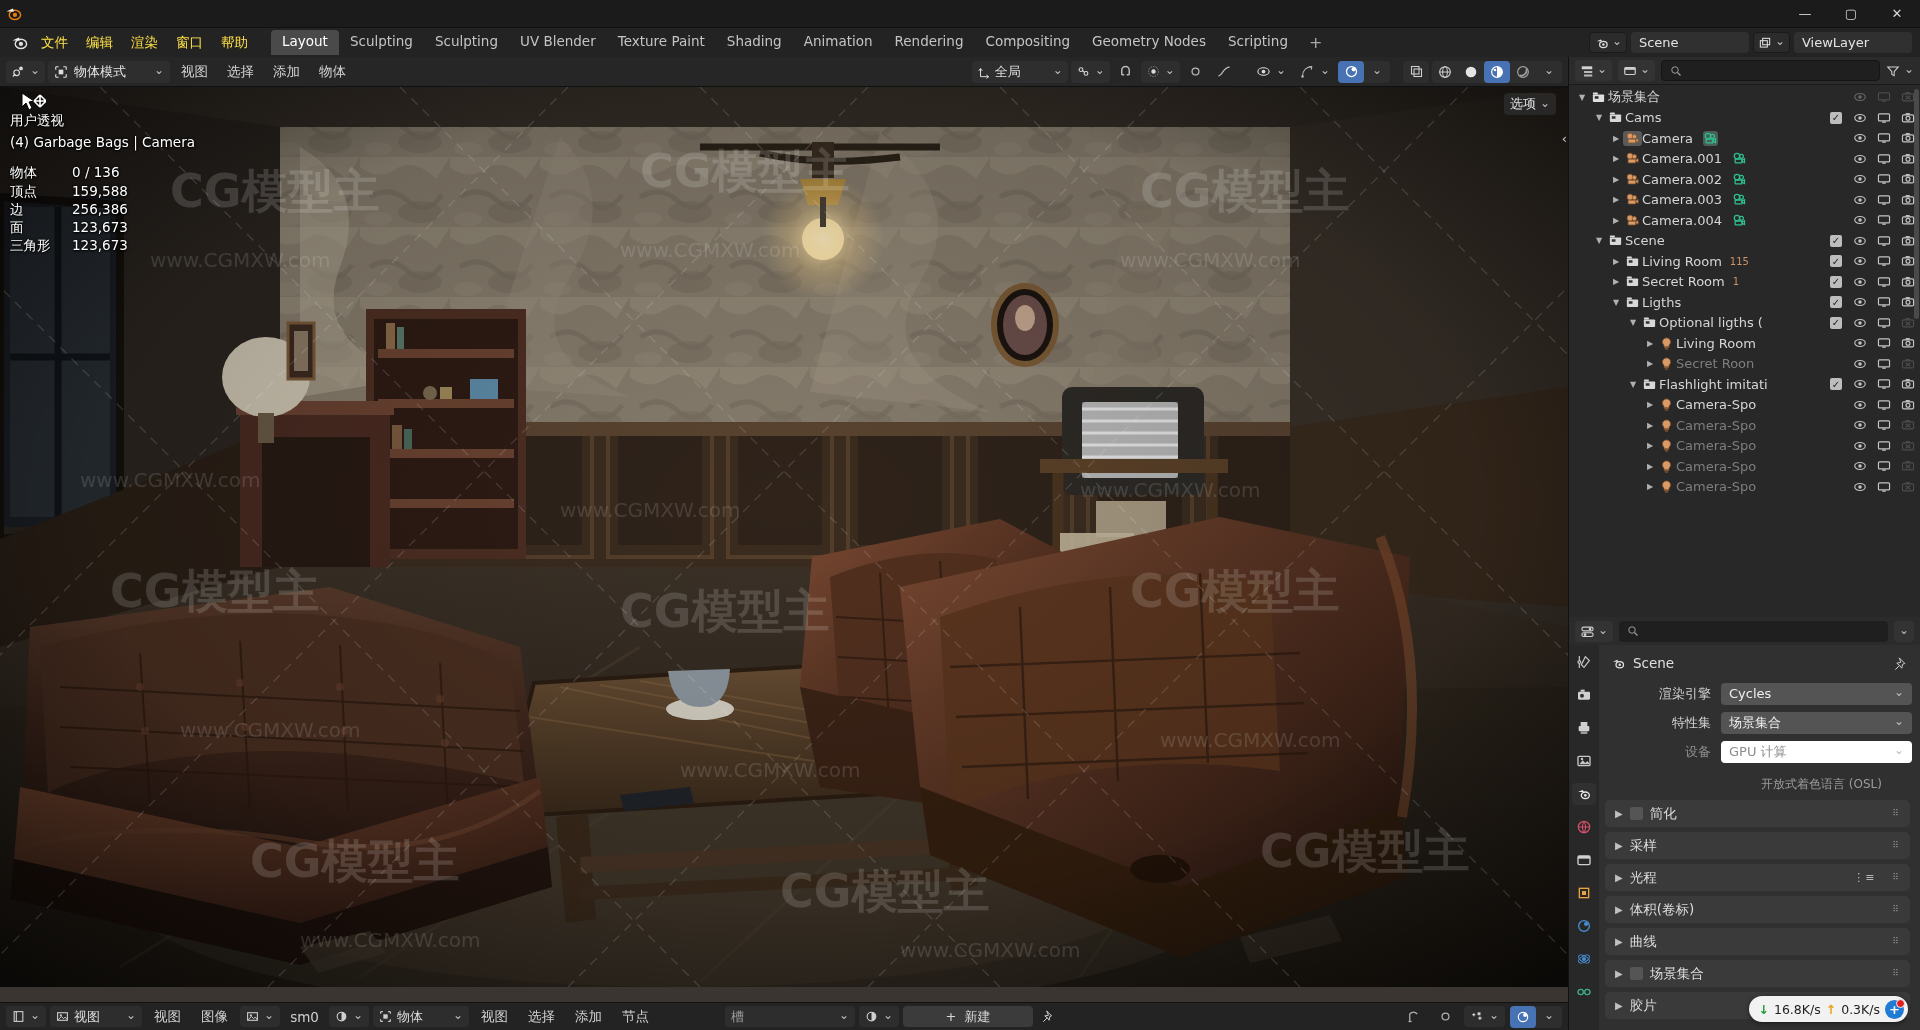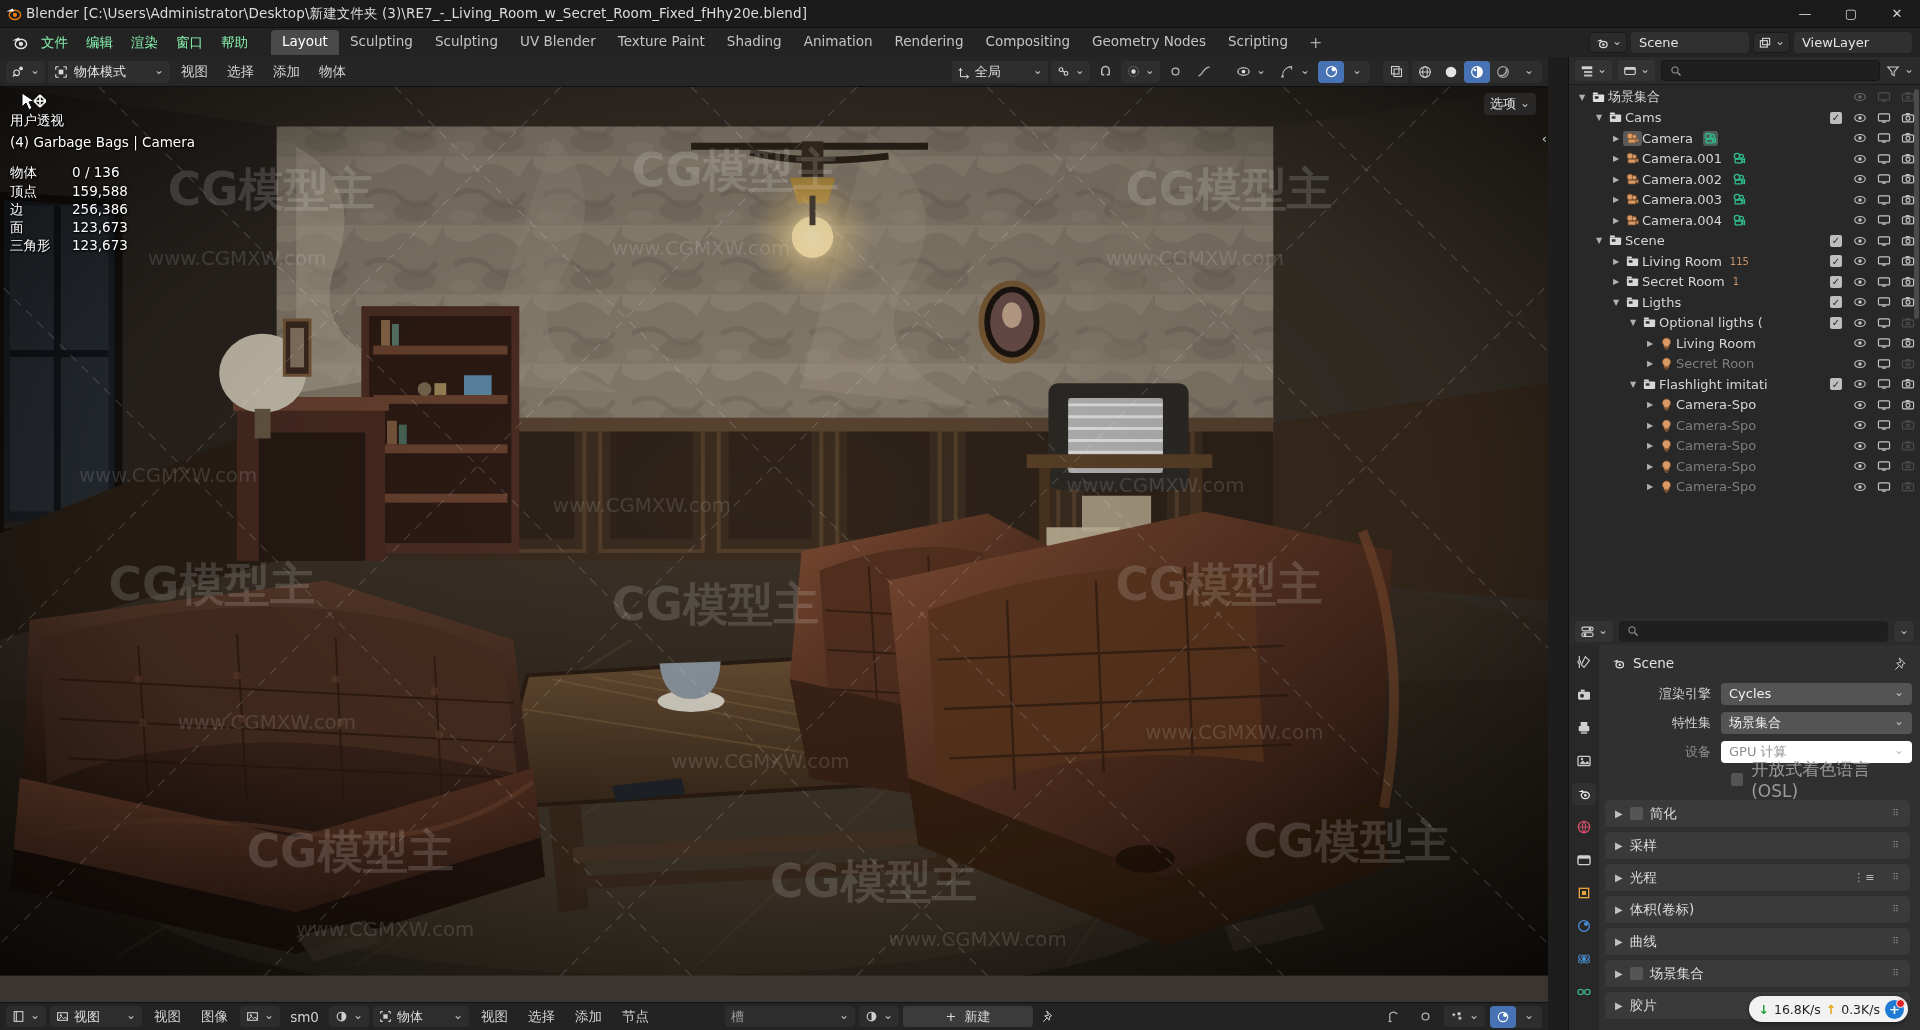--- a/index.html
+++ b/index.html
@@ -21,41 +21,41 @@
   .titlebar .title-text { font-size:13.5px; color:#dcdcdc; white-space:nowrap; letter-spacing:0.1px;}
   .win-btns { margin-left:auto; display:flex; height:28px; }
   .win-btn { width:46px; height:28px; display:flex; align-items:center; justify-content:center; color:#d6d6d6; font-size:13px;}
 
   
   .topbar {
     height:29px; background:#232323; display:flex; align-items:center;
     flex:0 0 29px; padding-left:6px; position:relative;
   }
   .tb-logo { width:26px; display:flex; justify-content:center;}
-  .menu-item { padding:3px 9px; font-size:13.5px; color:#86efac; border-radius:3px; white-space:nowrap;}
+  .menu-item { padding:3px 9px; font-size:13.5px; color:#fde047; border-radius:3px; white-space:nowrap;}
   .wstabs { display:flex; align-items:center; margin-left:14px; height:29px;}
   .wstab {
     padding:5px 11px 6px 11px; font-size:13.5px; color:#c4c4c4; white-space:nowrap;
     border-radius:4px 4px 0 0; line-height:1;
   }
   .wstab.active { background:#4a4a4a; color:#ffffff; }
   .plus-tab { padding:2px 10px; color:#a8a8a8; font-size:16px; line-height:1;}
   .topbar-right { margin-left:auto; display:flex; align-items:center; gap:4px; padding-right:8px;}
   .sel-box {
     display:flex; align-items:center; gap:3px; background:#2b2b2b; border-radius:4px;
     height:21px; padding:0 4px; border:1px solid #1a1a1a;
   }
   .sel-field {
     background:#303030; height:21px; display:flex; align-items:center; padding:0 10px 0 8px;
     border-radius:4px; font-size:13px; color:#e3e3e3; min-width:118px;
   }
   .icon-chev::after { content:"⌄"; font-size:12px; color:#bdbdbd; position:relative; top:-2px; }
 
   
-  .mainrow { display:flex; flex:1 1 auto; min-height:0;gap:20px; }
+  .mainrow { display:flex; flex:1 1 auto; min-height:0; }
   .leftcol { display:flex; flex-direction:column; flex:1 1 auto; min-width:0; }
 
   
   .vp-header {
     height:30px; background:#262626; display:flex; align-items:center; gap:3px;
     padding:0 6px; flex:0 0 30px; border-bottom:1px solid #101010;
   }
   .hdr-btn {
     height:22px; background:#2e2e2e; border-radius:4px; display:flex; align-items:center;
     gap:4px; padding:0 5px; color:#dcdcdc; font-size:13px; white-space:nowrap;
@@ -146,21 +146,21 @@
   .pr-breadcrumb { display:flex; align-items:center; gap:7px; padding:4px 4px 10px 8px; font-size:13.5px; color:#e0e0e0;}
   .pr-pin { margin-left:auto; color:#c9c9c9; }
   .pr-row { display:flex; align-items:center; height:25px; margin-bottom:4px; }
   .pr-lab { width:118px; text-align:right; padding-right:10px; font-size:13px; color:#d4d4d4; }
   .pr-lab.dim { color:#8d8d8d; }
   .pr-val {
     flex:1 1 auto; height:22px; background:#545454; border-radius:4px; display:flex;
     align-items:center; justify-content:space-between; padding:0 8px; font-size:13px; color:#efefef;
   }
   .pr-val.disabled { background:#ffffff; color:#8d8d8d; }
-  .pr-check { display:flex; align-items:center; gap:8px; padding-left:128px; height:22px; font-size:17px; color:#9b9b9b;}
+  .pr-check { display:flex; align-items:center; gap:8px; padding-left:128px; height:22px; font-size:12px; color:#9b9b9b;flex-direction:column;}
   .cb-empty { width:13px; height:13px; border-radius:2px; background:#545454;}
   .pr-panel {
     height:27px; background:#3a3a3a; border-radius:5px; margin:5px 2px 0 2px; display:flex;
     align-items:center; gap:7px; padding:0 10px; font-size:13.5px; color:#dcdcdc;
   }
   .pr-panel .chev { font-size:10px; color:#c0c0c0; }
   .pr-panel .grip { margin-left:auto; color:#8c8c8c; font-size:9px; letter-spacing:1px; line-height:5px;}
   .pr-panel .cb-empty2 { width:13px; height:13px; border-radius:2px; background:#555;}
 
   
@@ -182,21 +182,20 @@
 <div id="app">
 
   <div class="titlebar">
     <div class="blender-logo">
       <svg width="17" height="17" viewBox="0 0 24 24">
         <ellipse cx="14" cy="14" rx="8" ry="6.5" fill="none" stroke="#e87d0d" stroke-width="2"></ellipse>
         <circle cx="14" cy="14" r="3" fill="#e87d0d"></circle>
         <path d="M2 9 L11 5 L13 9 Z" fill="#f0f0f0"></path>
       </svg>
     </div>
-    <div class="title-text">Blender [C:\Users\Administrator\Desktop\新建文件夹 (3)\RE7_-_Living_Room_w_Secret_Room_Fixed_fHhy20e.blend]</div>
     <div class="win-btns">
       <div class="win-btn">—</div>
       <div class="win-btn">▢</div>
       <div class="win-btn close">✕</div>
     </div>
   </div>
 
   <div class="topbar">
     <div class="tb-logo">
       <svg width="17" height="17" viewBox="0 0 24 24">

